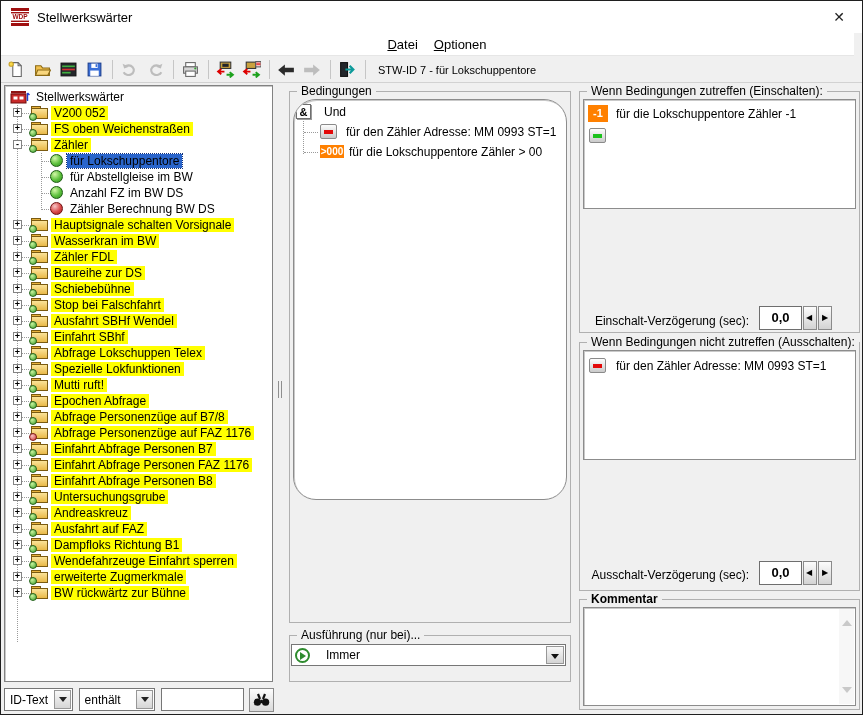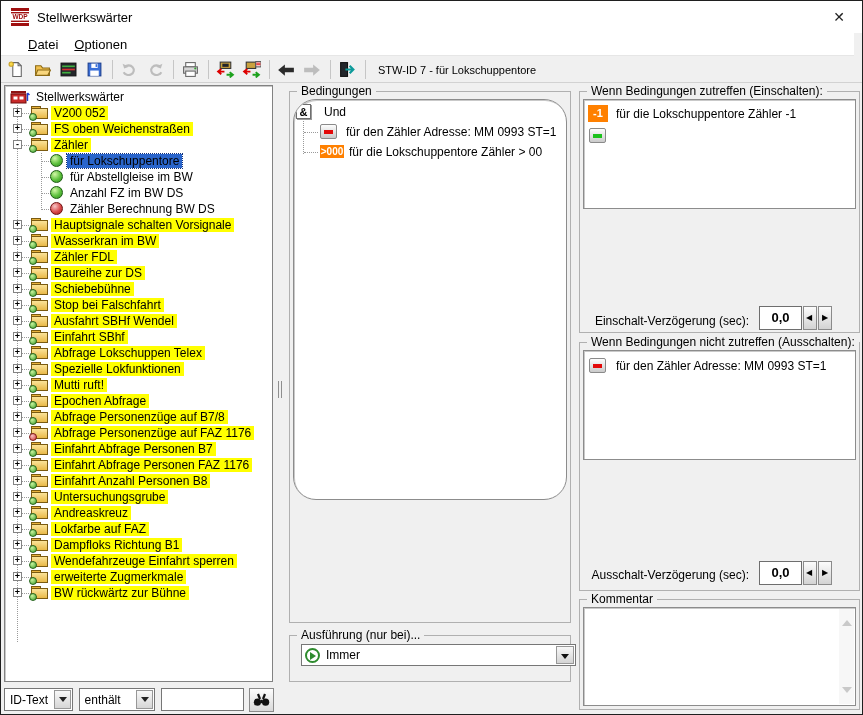--- a/index.html
+++ b/index.html
@@ -9,21 +9,21 @@
 
   
   .titlebar{position:absolute;left:0;top:0;right:0;height:32px;background:#fff;display:flex;align-items:center;}
   .title-icon{margin-left:9px;width:20px;height:20px;flex:0 0 auto;}
   .title-text{margin-left:7px;font-size:13px;}
   .close-btn{position:absolute;right:0;top:0;width:46px;height:32px;display:flex;align-items:center;justify-content:center;
              font-size:14px;color:#222;cursor:default;}
 
   
   .menubar{position:absolute;left:0;top:32px;right:8px;height:23px;background:#fff;display:flex;align-items:center;
-           padding-left:19px;border-bottom:1px solid #e6e6e6;}
+           padding-left:19px;border-bottom:1px solid #e6e6e6;justify-content:center;}
   .menu-item{padding:2px 8px;font-size:13px;}
   .menu-item::first-letter{text-decoration:underline;}
 
   
   .toolbar{position:absolute;left:0;top:56px;right:0;height:26px;background:#f0f0f0;border-bottom:1px solid #d2d2d2;
            display:flex;align-items:center;padding-left:3px;}
   .tbtn{width:24px;height:23px;display:flex;align-items:center;justify-content:center;margin-right:2px;}
   .tbtn svg{display:block;}
   .tsep{width:1px;height:19px;background:#c6c6c6;margin:0 4px;flex:0 0 auto;}
   .tb-label{font-size:11px;margin-left:8px;white-space:nowrap;}
@@ -93,22 +93,22 @@
   .btnicon::after{content:"";position:absolute;left:3px;right:3px;top:5px;height:4px;}
   .btnicon.red::after{background:#e30909;}
   .btnicon.green::after{background:#1cc11c;}
   .cnticon{background:#ff8000;color:#fff;text-align:center;font-weight:bold;}
   .cntgt{position:absolute;left:26px;top:3px;width:24px;height:13px;font-size:10px;line-height:13px;}
   .crow .clabel{margin-left:30px;}
   .crow.sub .clabel{margin-left:52px;}
   .crow.sub2 .clabel{margin-left:55px;}
 
   #gb-ausf{left:288px;top:634px;width:282px;height:47px;}
-  .dropdown{position:absolute;left:11px;top:8px;width:275px;height:22px;background:#fff;border:1px solid #767676;
-            display:flex;align-items:center;font-size:12px;}
+  .dropdown{position:absolute;left:1px;top:8px;width:275px;height:22px;background:#fff;border:1px solid #767676;
+            display:flex;align-items:center;font-size:12px;gap:10px;}
   .playicon{width:15px;height:15px;border-radius:50%;background:#fff;border:2px solid #2e8b2e;margin:0 6px 0 3px;position:relative;flex:0 0 auto;}
   .playicon::after{content:"";position:absolute;left:3px;top:2px;border:4px solid transparent;border-left:6px solid #2e8b2e;}
   .ddbtn{position:absolute;right:1px;top:1px;bottom:1px;width:18px;background:linear-gradient(#f8f8f8,#d4d4d4);border:1px solid #979797;}
   .ddbtn::after{content:"";position:absolute;left:4px;top:7px;border:4px solid transparent;border-top:5px solid #111;}
 
   #gb-ein{left:578px;top:90px;width:281px;height:242px;}
   #ein-list{left:3px;top:7px;width:273px;height:110px;padding-top:3px;font-size:12px;}
   #gb-aus{left:578px;top:341px;width:281px;height:249px;}
   #aus-list{left:3px;top:7px;width:273px;height:110px;padding-top:4px;font-size:12px;}
   .erow{position:relative;height:22px;display:flex;align-items:center;white-space:nowrap;}
@@ -122,21 +122,21 @@
            line-height:22px;text-align:center;}
   .spinbtn{width:14px;height:24px;background:linear-gradient(#fcfcfc,#d3d3d3);border:1px solid #8a8a8a;margin-left:1px;
            position:relative;}
   .spinbtn.left::after{content:"◀";position:absolute;left:2px;top:6px;font-size:8px;}
   .spinbtn.right::after{content:"▶";position:absolute;left:3px;top:6px;font-size:8px;}
   #ein-dlabel{top:222px;right:110px;}
   #ein-spin{left:179px;top:214px;}
   #aus-dlabel{top:225px;right:110px;}
   #aus-spin{left:179px;top:218px;}
 
-  #gb-kom{left:578px;top:598px;width:281px;height:111px;}
+  #gb-kom{left:578px;top:598px;width:281px;height:111px;font-weight:bold;}
   #kom-text{left:3px;top:7px;width:273px;height:99px;}
   .kscroll{position:absolute;right:1px;top:1px;bottom:1px;width:15px;background:#f7f7f7;}
   .kscroll::before{content:"";position:absolute;left:3px;top:6px;border:5px solid transparent;border-bottom:6px solid #c9c9c9;}
   .kscroll::after{content:"";position:absolute;left:3px;bottom:6px;border:5px solid transparent;border-top:6px solid #c9c9c9;}
 </style>
 </head>
 <body>
 
 <div class="win">
 
@@ -391,39 +391,39 @@
       <div class="trow f">
           <span class="exp plus"></span>
           <span class="fold"></span>
           <span class="ball"></span>
           <span class="lbl hl">Einfahrt Abfrage Personen FAZ 1176</span>
         </div>
       <div class="trow f">
           <span class="exp plus"></span>
           <span class="fold"></span>
           <span class="ball"></span>
-          <span class="lbl hl">Einfahrt Anzahl Personen B8</span>
+          <span class="lbl hl">Einfahrt Abfrage Personen B8</span>
         </div>
       <div class="trow f">
           <span class="exp plus"></span>
           <span class="fold"></span>
           <span class="ball"></span>
           <span class="lbl hl">Untersuchungsgrube</span>
         </div>
       <div class="trow f">
           <span class="exp plus"></span>
           <span class="fold"></span>
           <span class="ball"></span>
           <span class="lbl hl">Andreaskreuz</span>
         </div>
       <div class="trow f">
           <span class="exp plus"></span>
           <span class="fold"></span>
           <span class="ball"></span>
-          <span class="lbl hl">Lokfarbe auf FAZ</span>
+          <span class="lbl hl">Ausfahrt auf FAZ</span>
         </div>
       <div class="trow f">
           <span class="exp plus"></span>
           <span class="fold"></span>
           <span class="ball"></span>
           <span class="lbl hl">Dampfloks Richtung B1</span>
         </div>
       <div class="trow f">
           <span class="exp plus"></span>
           <span class="fold"></span>

